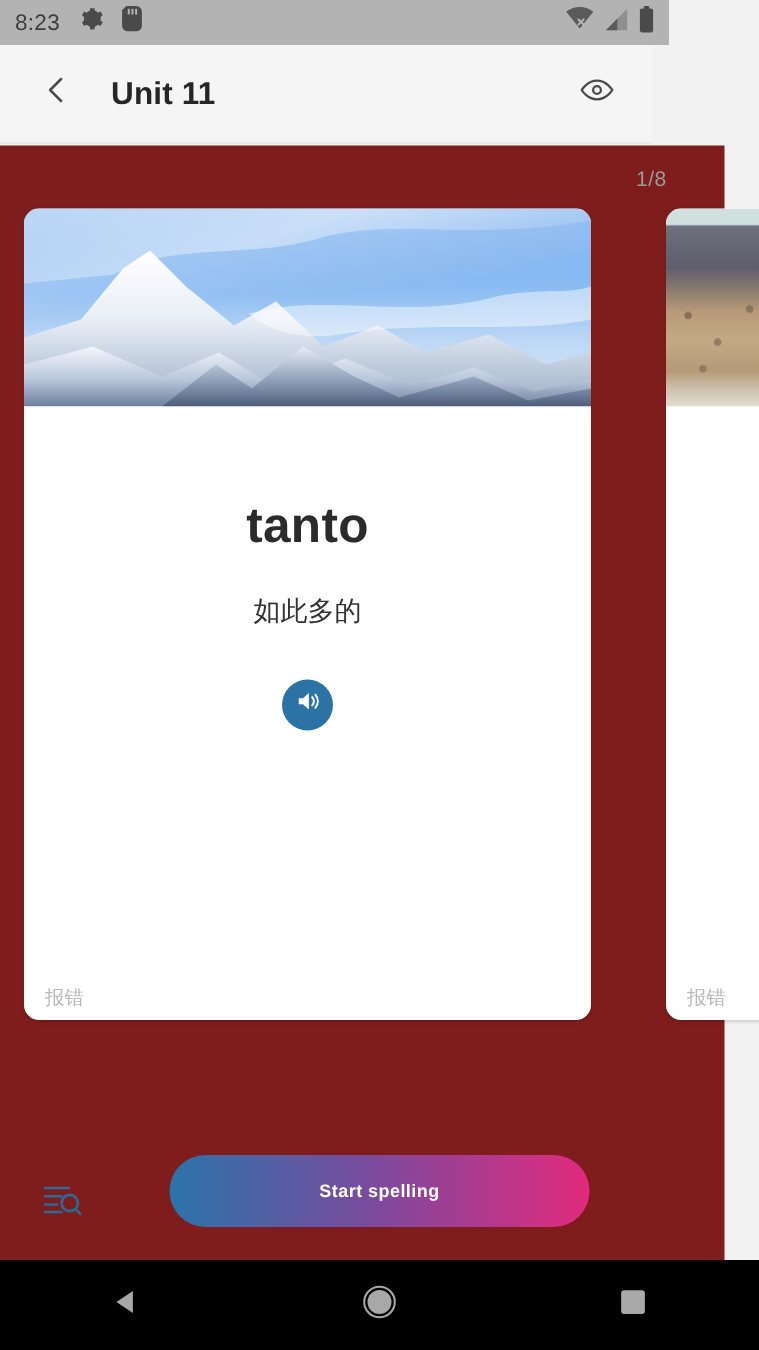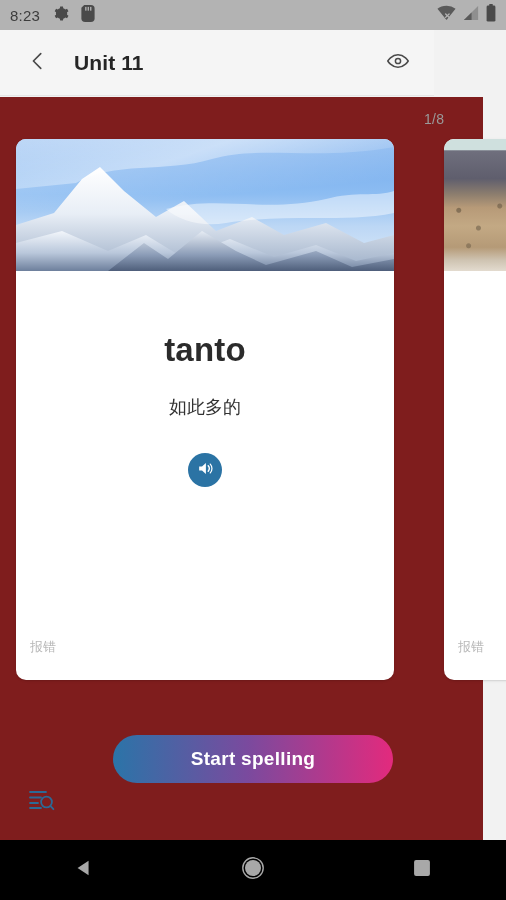--- a/index.html
+++ b/index.html
@@ -6,21 +6,21 @@
   html, body {
     width:506px; height:900px;
     overflow:hidden;
     font-family:"Liberation Sans", sans-serif;
     background:#f2f2f2;
   }
   #screen { position:relative; width:506px; height:900px; }
 
   
   .statusbar {
-    position:absolute; top:0; left:0; width:506px; height:30px;
+    position:absolute; top:0; left:0; width:446px; height:30px;
     background:#b3b3b3;
     display:flex; align-items:center;
     padding:0 10px;
   }
   .sb-time {
     font-size:15px; color:#3d3d3d; font-weight:400;
     letter-spacing:0.2px; margin-right:12px;
   }
   .sb-left-icons { display:flex; align-items:center; gap:12px; }
   .sb-spacer { flex:1; }
@@ -129,33 +129,33 @@
     font-family:Liberation Sans, sans-serif;
   }
   .audio-btn {
     margin:34px auto 0;
     width:34px; height:34px; border-radius:50%;
     background:#2b73a4;
     display:flex; align-items:center; justify-content:center;
     cursor:pointer;
   }
   .report {
-    position:absolute; bottom:24px; left:14px;
+    position:absolute; bottom:6px; left:14px;
     font-size:13px; color:#b8b8b8;
     font-family:"DejaVu Sans", "Liberation Sans", sans-serif;
     cursor:pointer;
   }
 
   
   .spell-btn {
-    position:absolute; top:638px; left:113px;
+    position:absolute; top:673px; left:113px;
     width:280px; height:48px;
     border:none; border-radius:24px;
     background:linear-gradient(90deg, #2b74a8 0%, #7a4a9e 48%, #e32a7d 100%);
-    color:#ffffff; font-size:19px; font-weight:bold;
+    color:#ffffff; font-size:12px; font-weight:bold;
     letter-spacing:0.3px;
     cursor:pointer;
     font-family:"Liberation Sans", sans-serif;
   }
 
   
   .list-search-btn {
     position:absolute; top:688px; left:22px;
     width:38px; height:34px;
     display:flex; align-items:center; justify-content:center;

